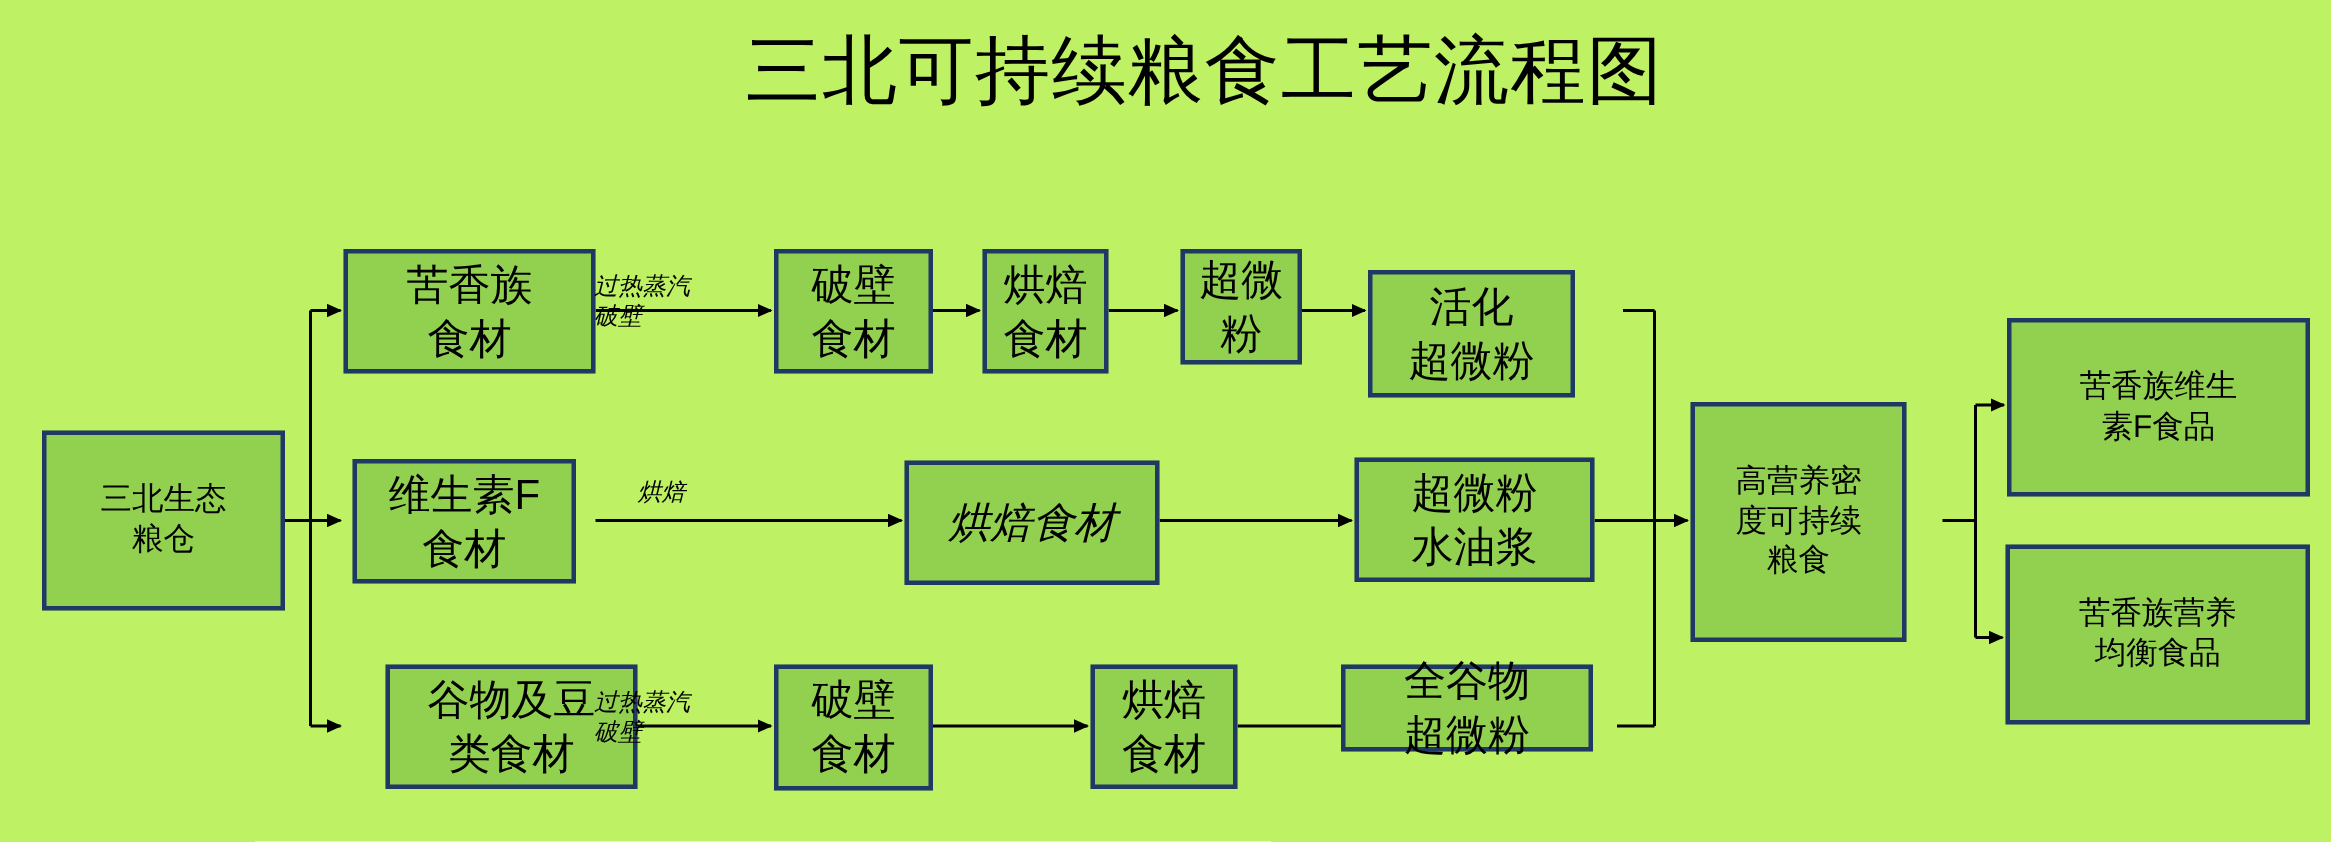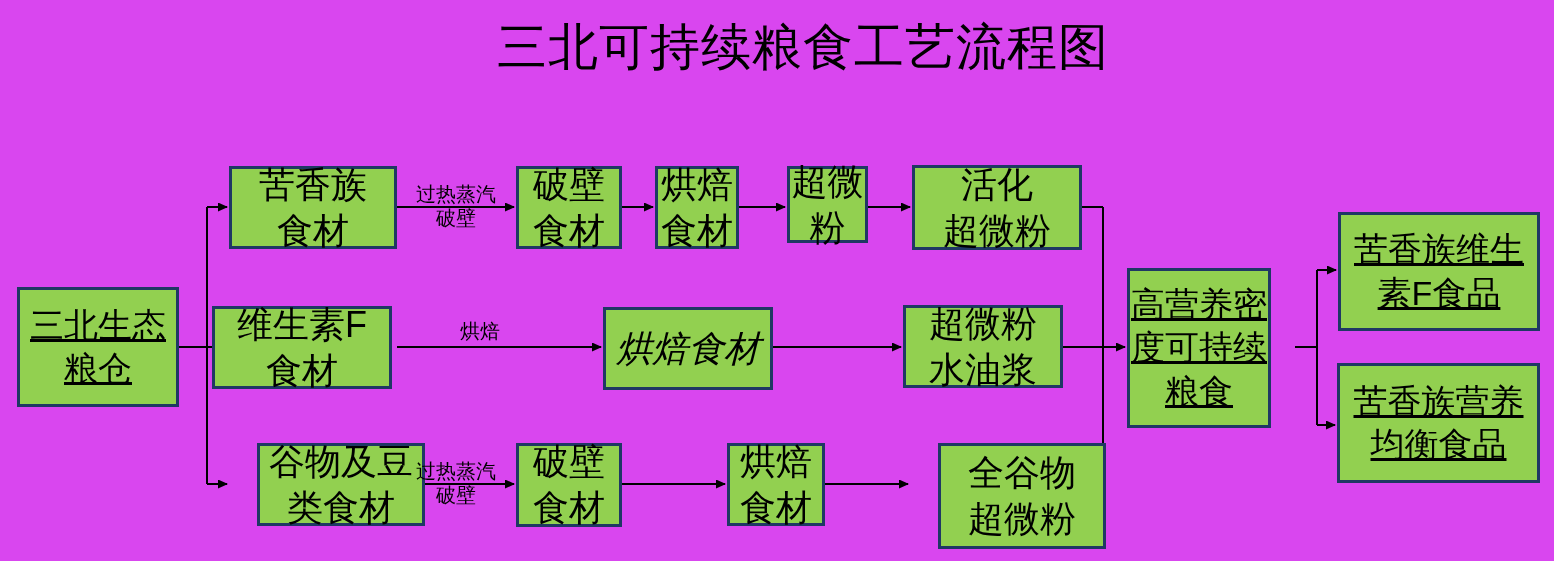--- a/index.html
+++ b/index.html
@@ -1,50 +1,50 @@
 <!DOCTYPE html>
 <html><head>
 <meta charset="utf-8">
 <style>
   html,body{margin:0;padding:0;background:#fff;}
   body{font-family:"Liberation Sans","DejaVu Sans",sans-serif;}
-  #canvas{position:relative;width:1554px;height:561px;background:#d946ef;overflow:hidden;}
+  #canvas{position:relative;width:1554px;height:561px;background:#bef264;overflow:hidden;}
   #page-title{
     position:absolute;top:14px;left:0;width:100%;
     text-align:center;font-size:50px;font-weight:500;color:#000;
     letter-spacing:1px;transform:translateX(26px);white-space:nowrap;
   }
   .node{
     position:absolute;box-sizing:border-box;
     background:#92D050;border:3px solid #1F3864;
     display:flex;align-items:center;justify-content:center;
-    text-align:center;color:#000;font-size:36px;line-height:1.27;
+    text-align:center;color:#000;font-size:28px;line-height:1.27;
     white-space:pre-line;
   }
-  .lg{font-size:34px;text-decoration:underline;}
+  .lg{font-size:21px;}
   
-  .n0 {left:17px;  top:287px; width:162px; height:120px;}
+  .n0 {left:28px;  top:287px; width:162px; height:120px;}
   .n1 {left:229px; top:166px; width:168px; height:83px;}
   .n2 {left:516px; top:166px; width:106px; height:83px;}
   .n3 {left:655px; top:166px; width:84px;  height:83px;}
   .n4 {left:787px; top:166px; width:81px;  height:77px;}
-  .n5 {left:912px; top:165px; width:170px; height:85px;}
-  .n6 {left:212px; top:306px; width:180px; height:83px;}
+  .n5 {left:912px; top:180px; width:138px; height:85px;}
+  .n6 {left:235px; top:306px; width:149px; height:83px;}
   .n7 {left:603px; top:307px; width:170px; height:83px;font-style:italic;}
   .n8 {left:903px; top:305px; width:160px; height:83px;}
   .n9 {left:229px; top:443px; width:168px; height:83px;margin-left:28px;}
   .n10{left:516px; top:443px; width:106px; height:84px;}
   .n11{left:727px; top:443px; width:98px;  height:83px;}
-  .n12{left:938px; top:443px; width:168px; height:106px;}
+  .n12{left:894px; top:443px; width:168px; height:58px;}
   .n13{left:1127px;top:268px; width:144px; height:160px;}
   .n14{left:1338px;top:212px; width:202px; height:119px;}
   .n15{left:1337px;top:363px; width:203px; height:120px;}
   .edge-label{
-    position:absolute;color:#000;font-size:20px;line-height:1.22;
-    text-align:center;white-space:pre-line;
+    position:absolute;color:#000;font-size:16px;line-height:1.22;
+    white-space:pre-line;font-style:italic;
   }
   .el-top   {left:396px;top:182px;width:120px;}
   .el-mid   {left:425px;top:319px;width:110px;}
   .el-bottom{left:396px;top:459px;width:120px;}
   #wires{position:absolute;left:0;top:0;width:1554px;height:561px;}
 </style>
 </head>
 <body>
 
 <div id="canvas">

